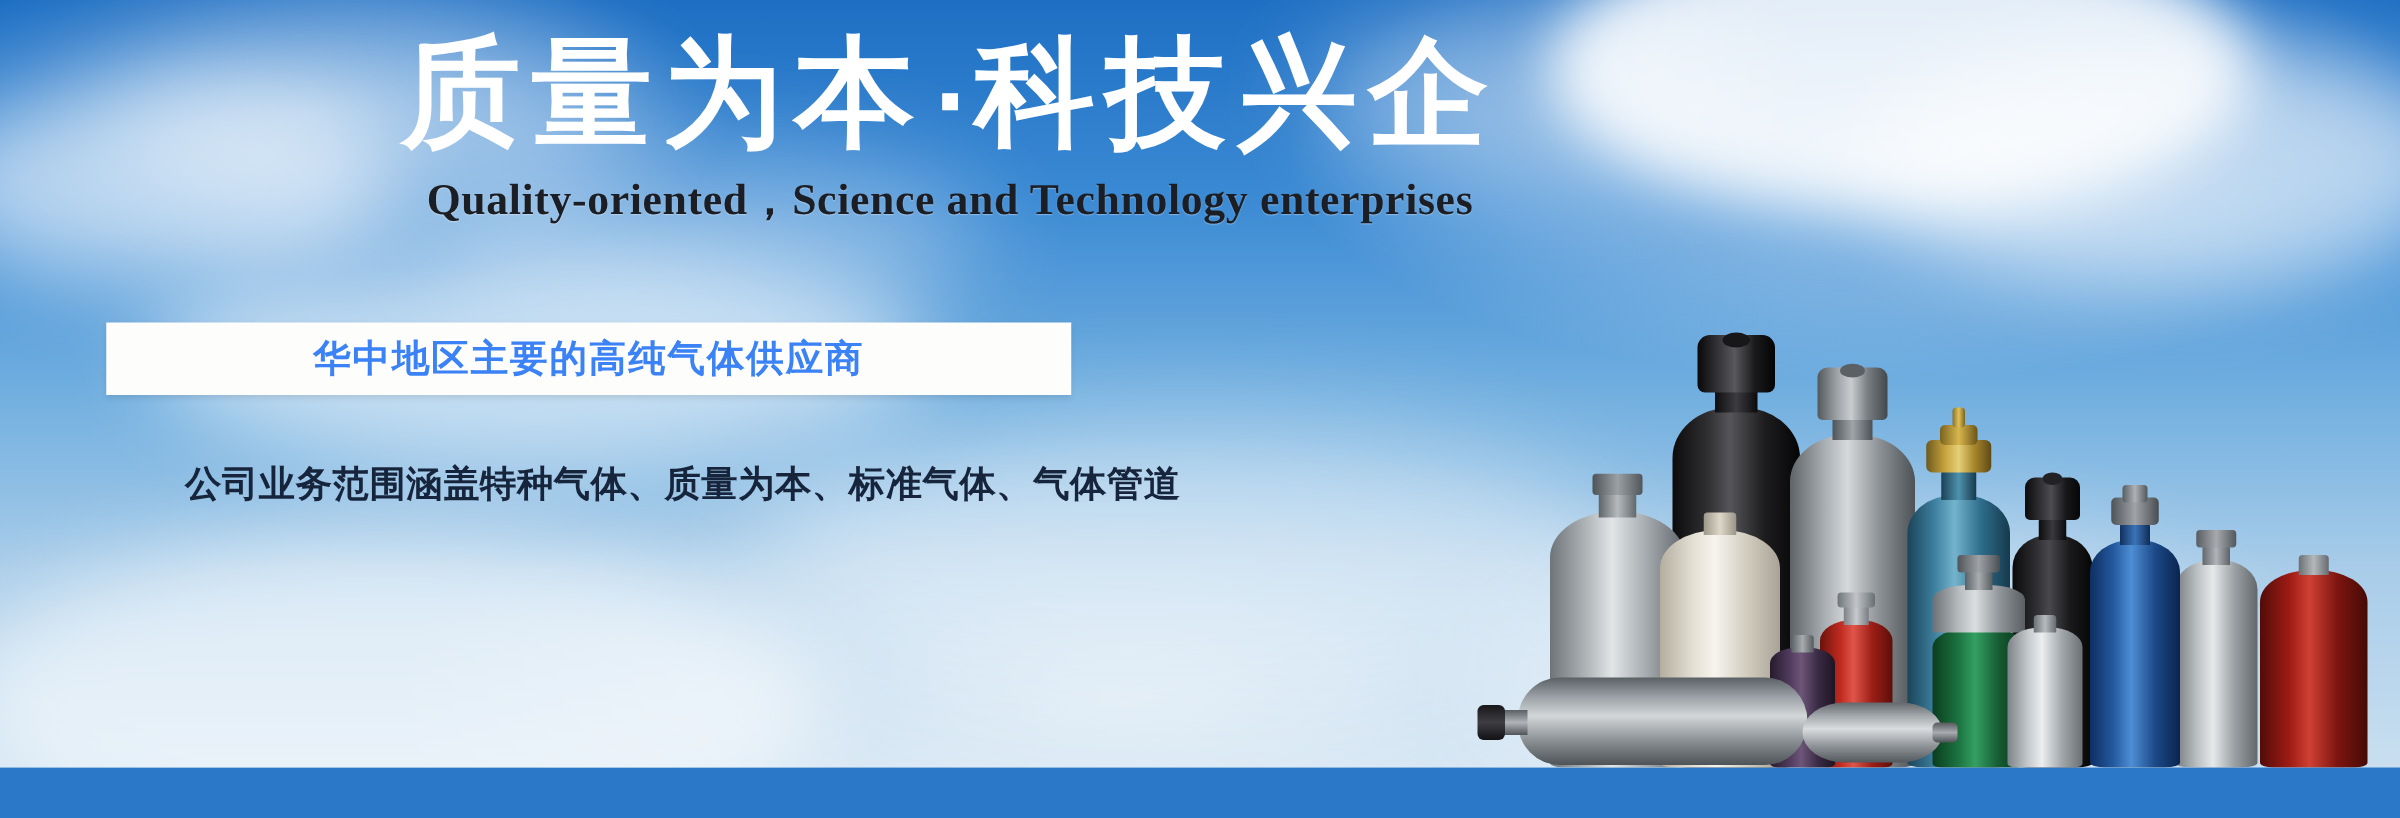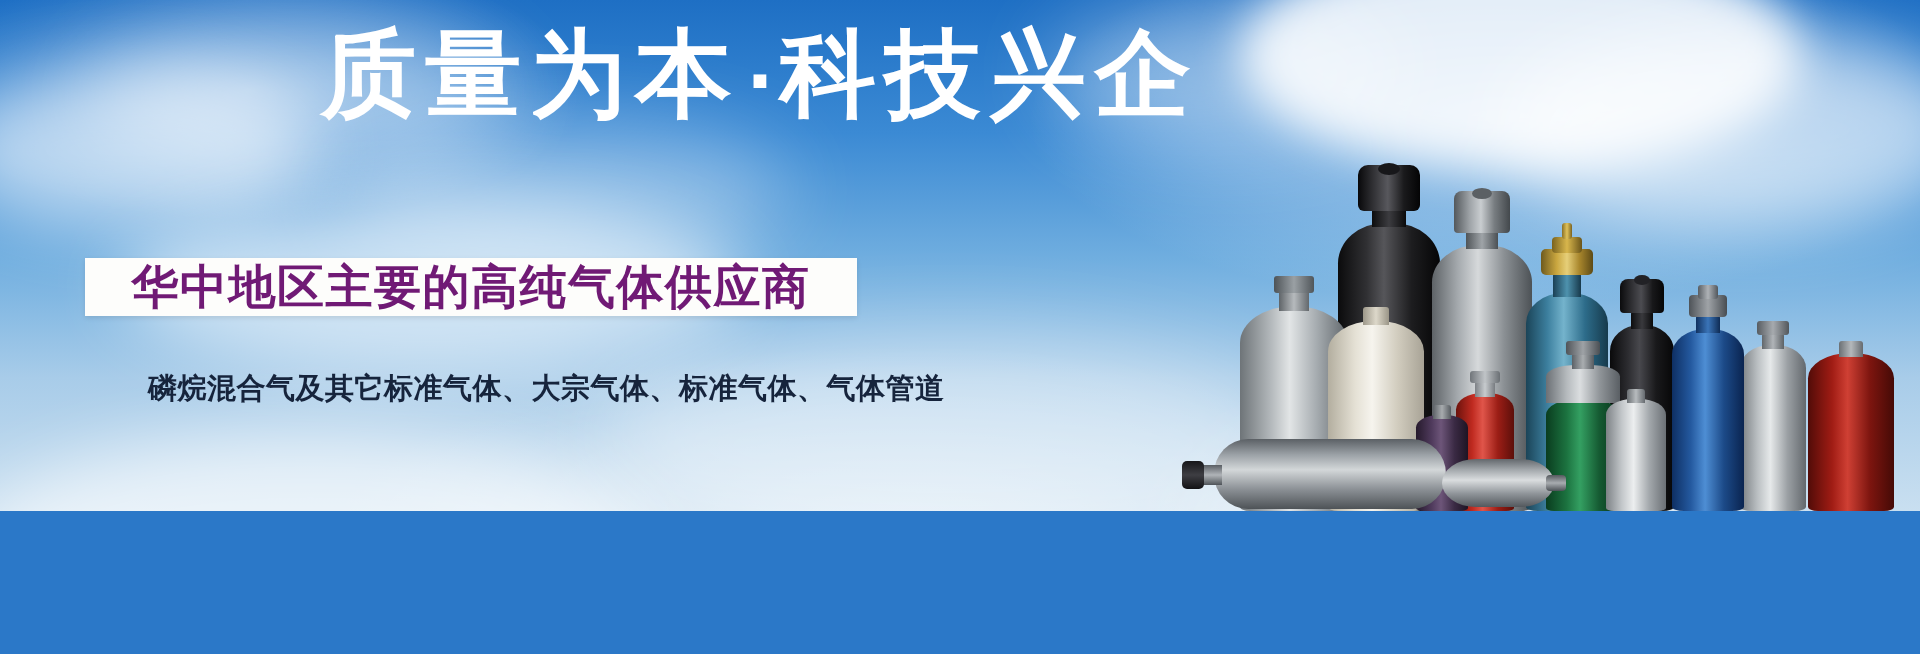--- a/index.html
+++ b/index.html
@@ -1,20 +1,20 @@
 <!DOCTYPE html>
 <html><head>
 <meta charset="utf-8">
 <style>
   * { margin:0; padding:0; box-sizing:border-box; }
   html,body { width:1920px; height:654px; overflow:hidden; }
   body { font-family:"Liberation Sans", sans-serif; background:#2b78c8; }
 
   #banner {
-    position:relative; width:1920px; height:511px; overflow:hidden;
+    position:relative; width:1920px; height:614px; overflow:hidden;
     background:
       radial-gradient(ellipse 760px 300px at 1500px 120px, rgba(255,255,255,.55) 0%, rgba(255,255,255,0) 62%),
       radial-gradient(ellipse 520px 200px at 250px 90px,  rgba(255,255,255,.40) 0%, rgba(255,255,255,0) 65%),
       radial-gradient(ellipse 900px 330px at 900px 560px, rgba(255,255,255,.50) 0%, rgba(255,255,255,0) 65%),
       linear-gradient(#1e6fc4 0%, #3b8ad4 26%, #73b0e0 52%, #a8cce9 74%, #c9dff0 100%);
   }
 
   
   .cloud { position:absolute; border-radius:50%; filter:blur(22px); background:rgba(255,255,255,.85); pointer-events:none; }
   .cl-soft { filter:blur(34px); background:rgba(255,255,255,.6); }
@@ -41,21 +41,21 @@
   }
 
   
   #slogan-box {
     position:absolute; left:85px; top:258px; width:772px; height:58px;
     background:#fdfdfb; display:flex; align-items:center; justify-content:center;
     box-shadow:0 2px 5px rgba(0,0,0,.10);
   }
   #slogan-text {
     font-family:"DejaVu Sans", sans-serif;
-    font-size:47px; font-weight:bold; color:#701a75;
+    font-size:30px; font-weight:bold; color:#3b82f6;
     letter-spacing:1.5px; white-space:nowrap;
   }
 
   
   #para {
     position:absolute; left:90px; top:362px; width:770px;
     font-family:"Liberation Serif", serif;
     font-size:29px; font-weight:bold; line-height:52px;
     color:#16243c; letter-spacing:.5px;
   }
@@ -105,27 +105,28 @@
   <div class="cloud cl-faint" style="left:90px;   top:20px;   width:420px; height:150px;"></div>
   <div class="cloud cl-soft" style="left:-60px;  top:70px;   width:380px; height:160px;"></div>
   <div class="cloud cl-faint" style="left:330px;  top:120px;  width:460px; height:140px;"></div>
   <div class="cloud cl-soft" style="left:120px;  top:200px;  width:620px; height:170px;"></div>
   <div class="cloud cl-faint" style="left:600px;  top:330px;  width:700px; height:230px;"></div>
   <div class="cloud cl-soft" style="left:-40px;  top:430px;  width:700px; height:260px;"></div>
   <div class="cloud cl-faint" style="left:1180px; top:420px;  width:620px; height:250px;"></div>
 
   <div id="headline"><span>质量为本</span><span class="dot">·</span><span>科技兴企</span></div>
 
+  <div id="subhead">Quality-oriented，Science and Technology enterprises</div>
 
   <div id="slogan-box">
     <span id="slogan-text">华中地区主要的高纯气体供应商</span>
   </div>
 
   <div id="para">
-    <div class="ln">磷烷混合气及其它标准气体、大宗气体、标准气体、气体管道</div>
+    <div class="ln">公司业务范围涵盖特种气体、质量为本、标准气体、气体管道</div>
   </div>
 
   <div id="cylinders">
 
     <div class="cyl" style="left:20px; width:108px; height:235px; z-index:3;">
       <div class="shadow-floor"></div>
       <div class="body" style="height:205px; background:linear-gradient(90deg,#6e7478 0%,#b7bcbf 30%,#e2e5e6 46%,#a8aeb2 70%,#5f656a 100%); border-radius:50% 50% 10px 10px / 18% 18% 4px 4px;"></div>
       <div class="neck" style="bottom:200px; width:30px; height:22px; background:linear-gradient(90deg,#5f6468,#b6babd,#63686c);"></div>
       <div class="valve" style="bottom:218px; width:40px; height:17px; background:linear-gradient(90deg,#4d5357,#9aa0a4,#50565a);"></div>
     </div>

